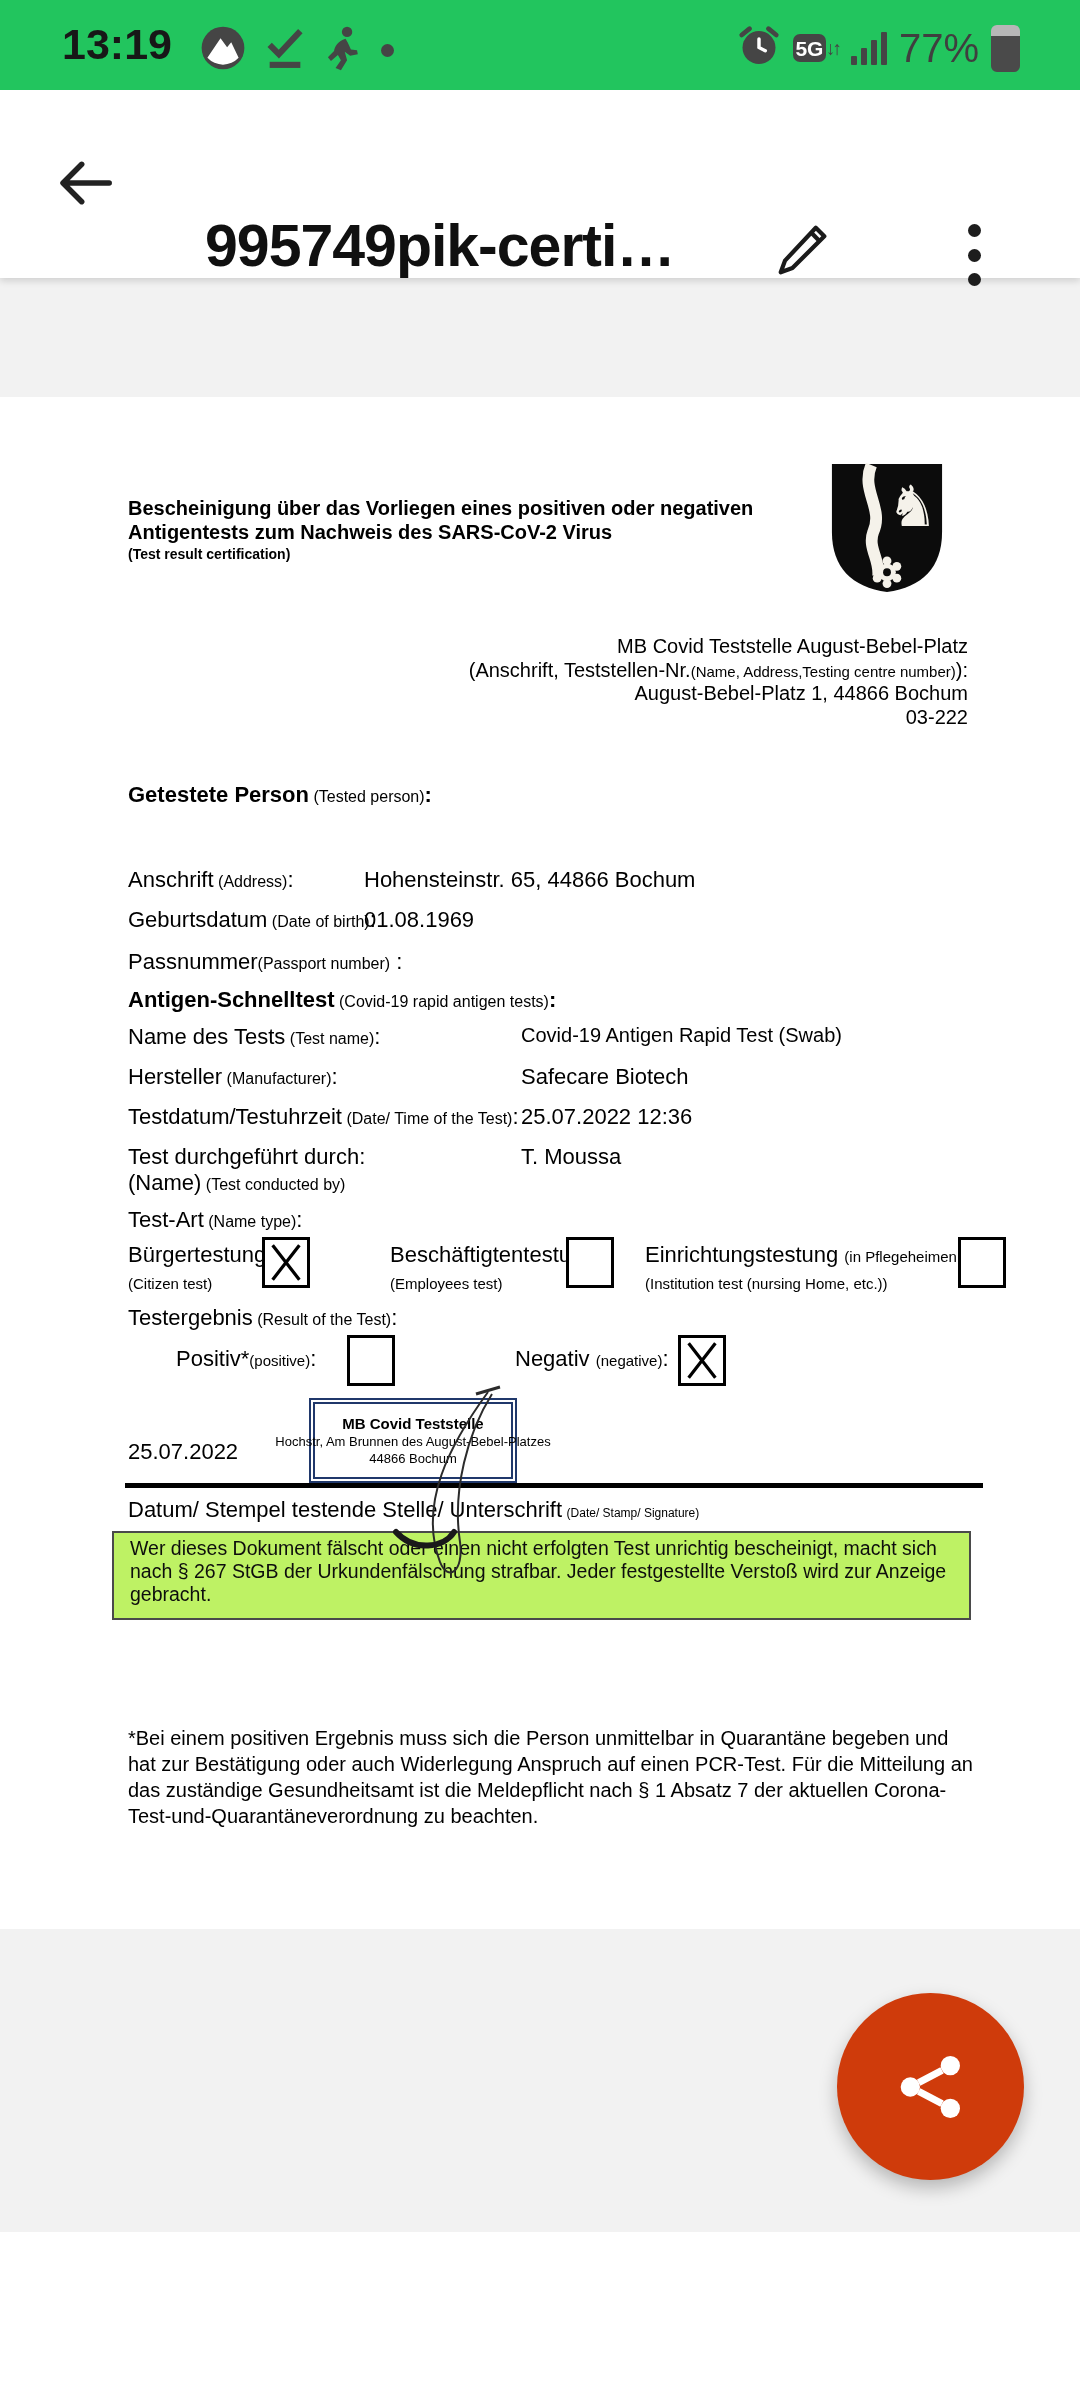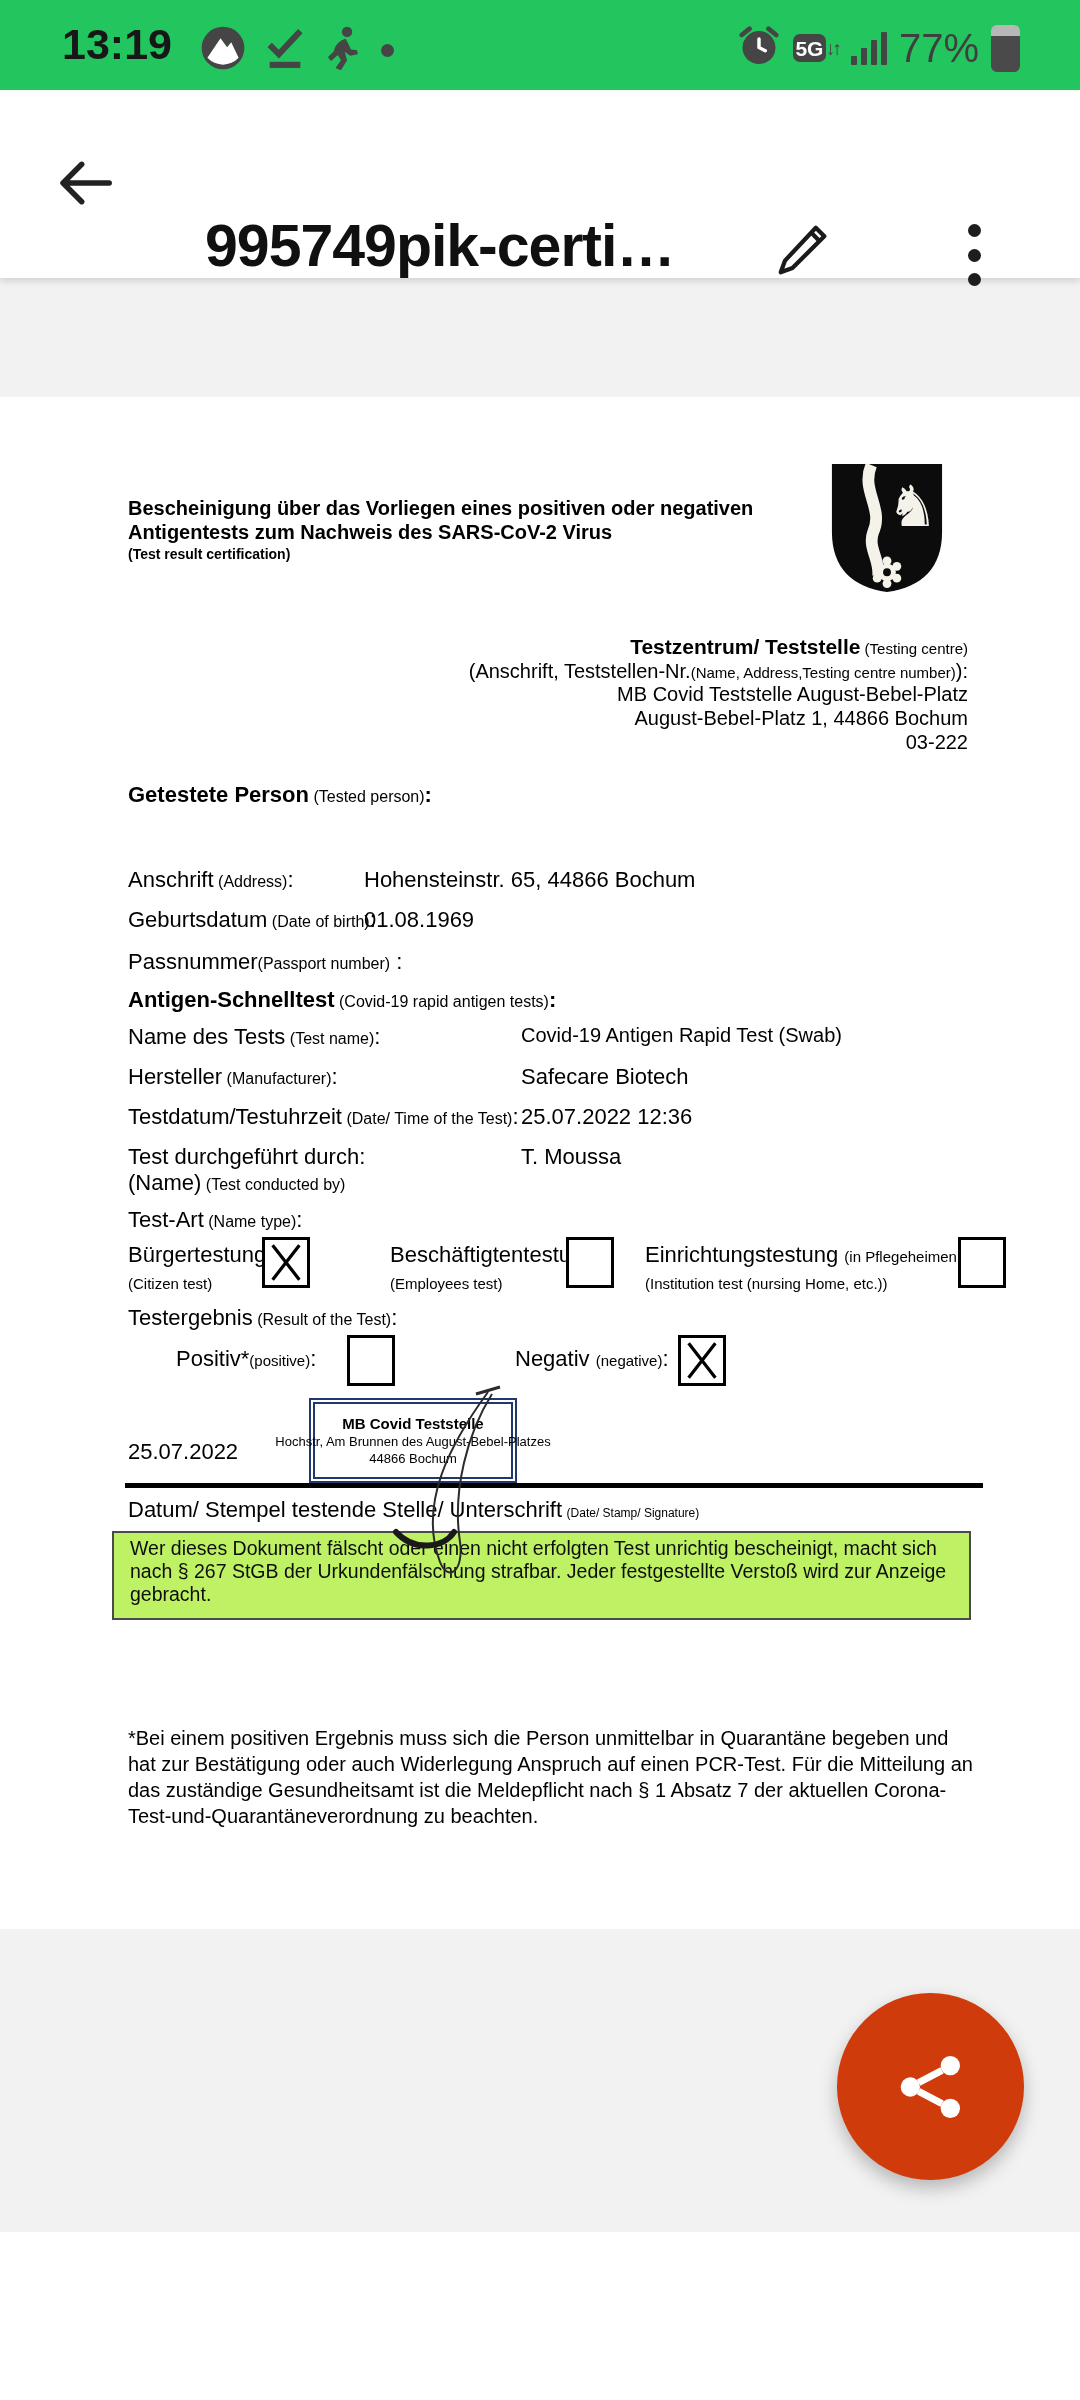--- a/index.html
+++ b/index.html
@@ -177,23 +177,22 @@
         <circle cx="50" cy="107" r="4.5" fill="#f5f2ea"></circle>
           <circle cx="70" cy="107" r="4.5" fill="#f5f2ea"></circle>
         <circle cx="50" cy="119" r="4.5" fill="#f5f2ea"></circle>
           <circle cx="70" cy="119" r="4.5" fill="#f5f2ea"></circle>
         <circle cx="60" cy="113" r="4" fill="#0c0c0c"></circle>
       </g>
     </svg>
   </div>
 
   <div class="centre">
-    <div><span class="h">Testzentrum/ Teststelle</span><span class="s"> (Testing centre)</span></div>
+    <div>MB Covid Teststelle August-Bebel-Platz</div>
     <div><span>(Anschrift, Teststellen-Nr.</span><span class="s">(Name, Address,Testing centre number)</span><span>):</span></div>
-    <div>MB Covid Teststelle August-Bebel-Platz</div>
     <div>August-Bebel-Platz 1, 44866 Bochum</div>
     <div>03-222</div>
   </div>
 
   <div class="sec-head" style="top:385px">
     <span class="m">Getestete Person</span> <span class="s">(Tested person)</span><span class="m">:</span>
   </div>
   <div class="row" style="top:470px">
     <span class="lbl"><span class="m">Anschrift</span> <span class="s">(Address)</span><span class="m">:</span></span>
     <span class="val val-p">Hohensteinstr. 65, 44866 Bochum</span>

